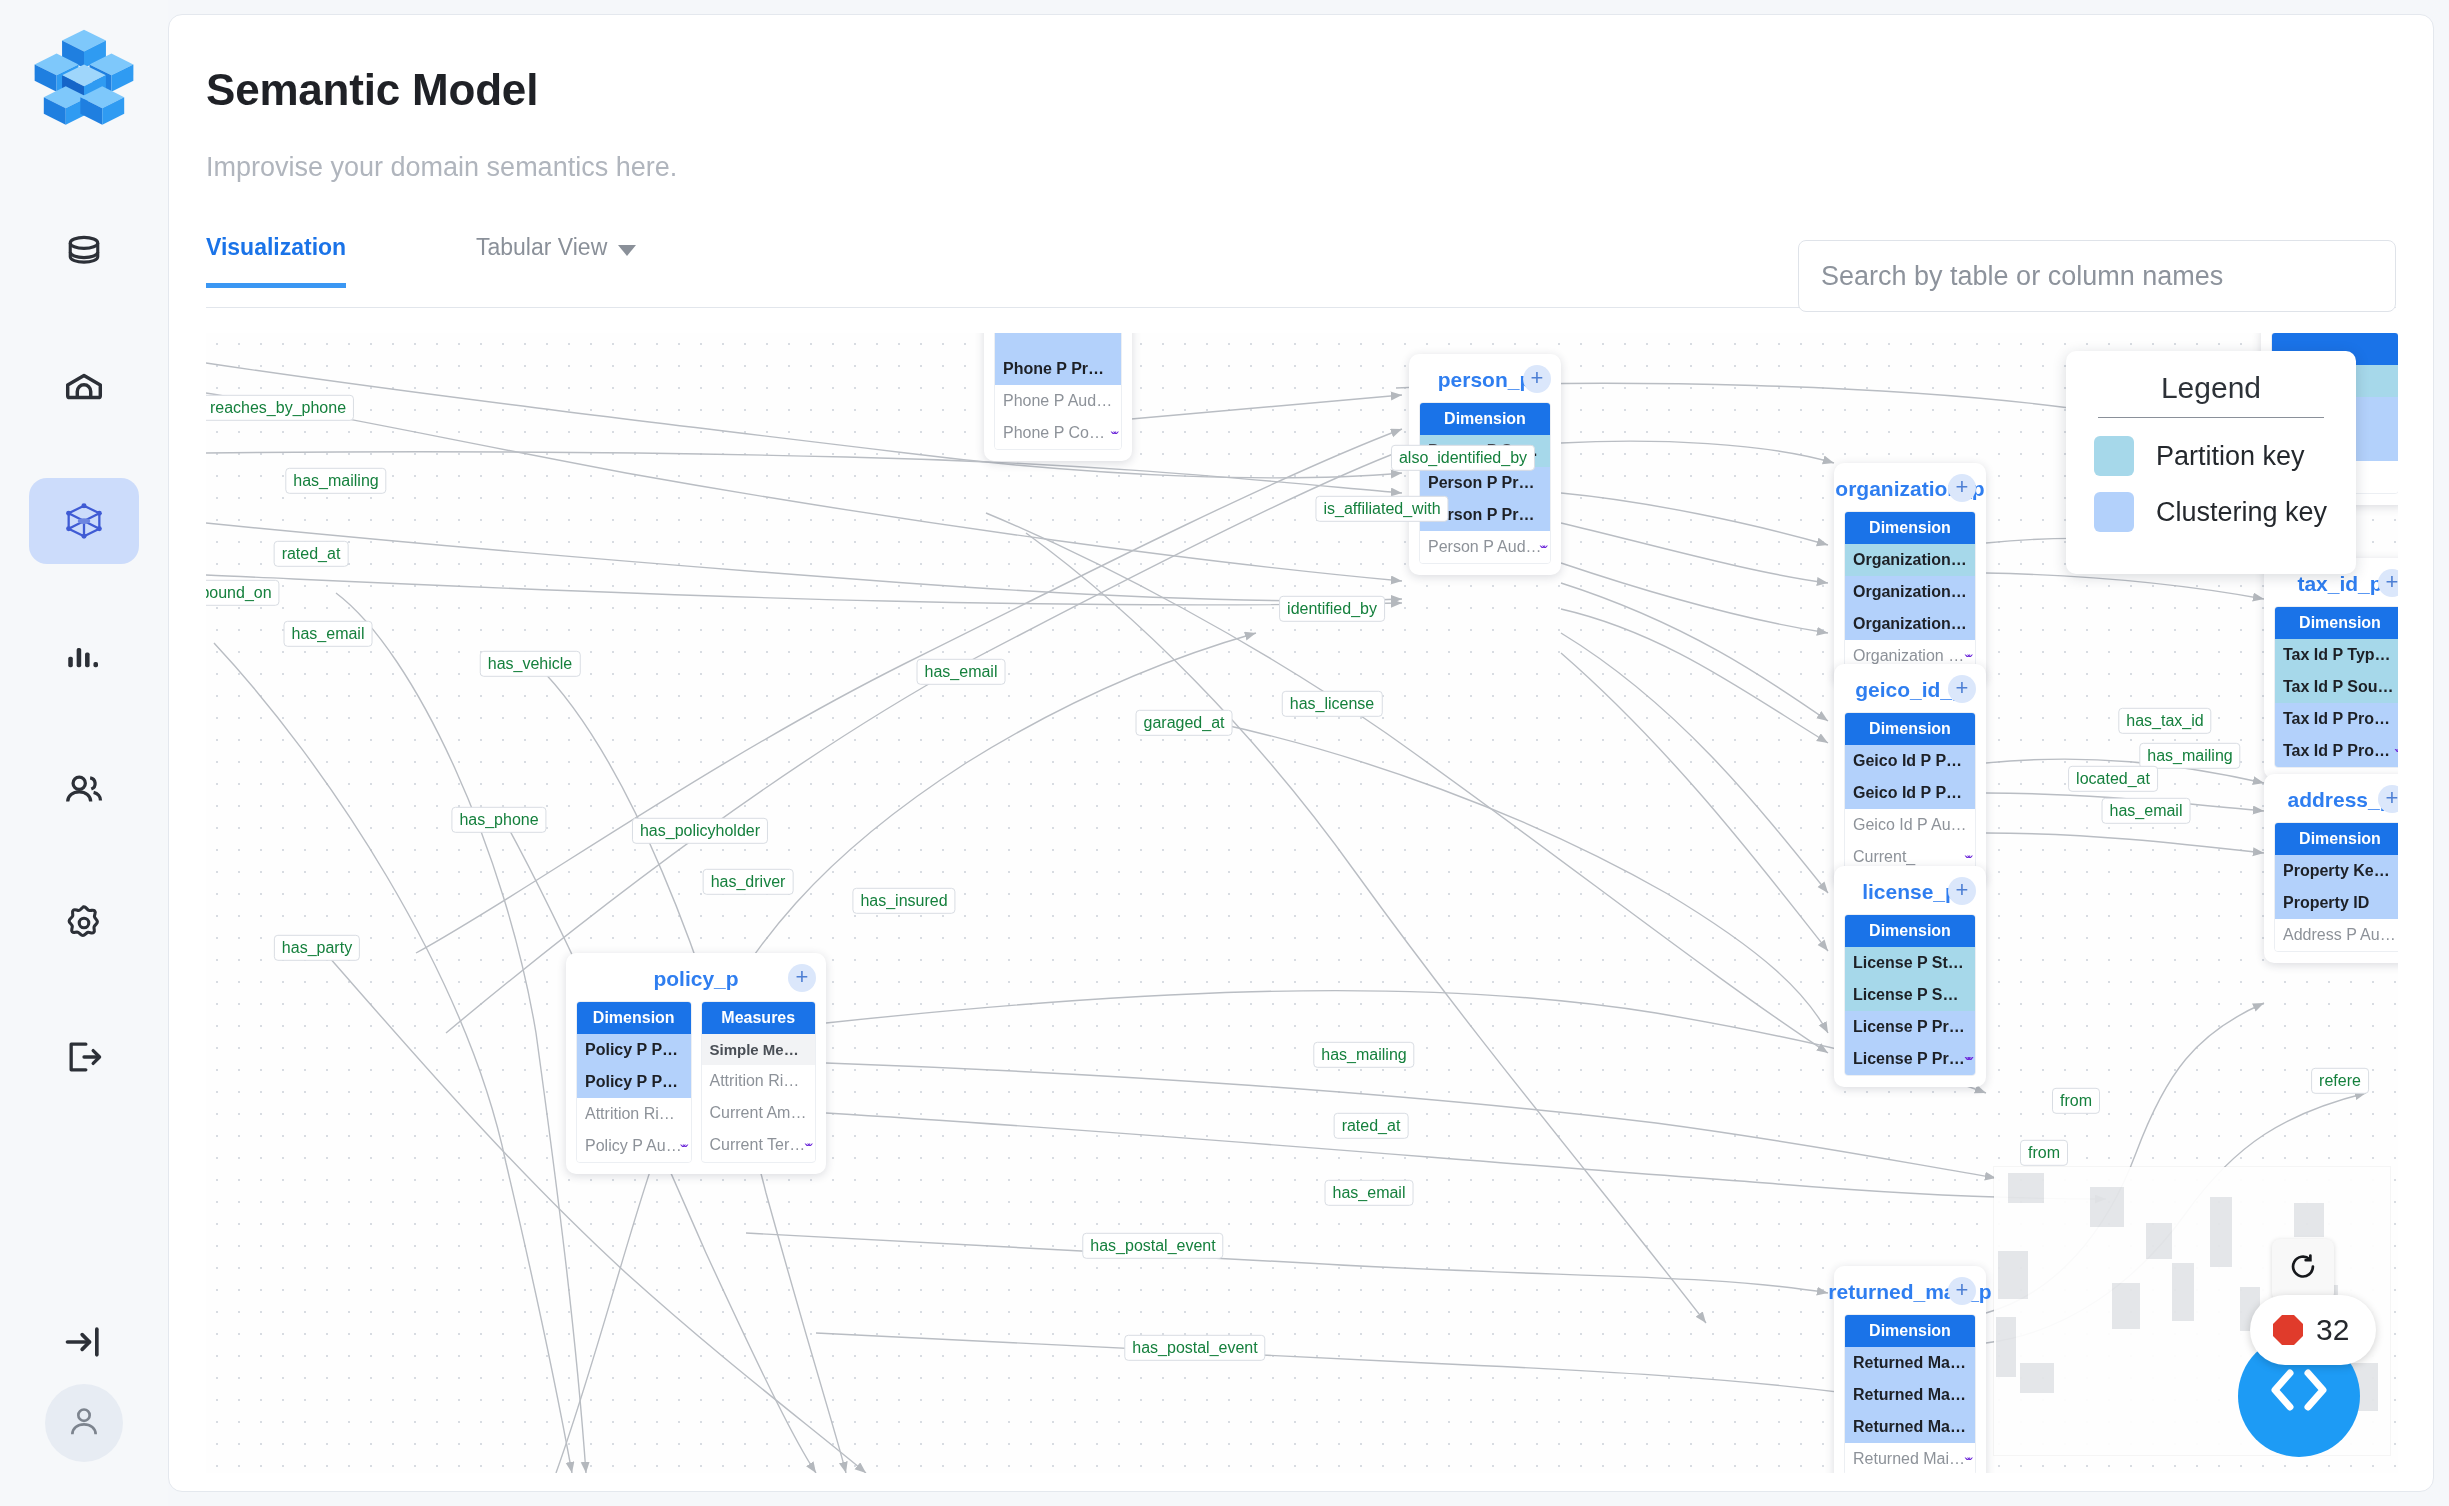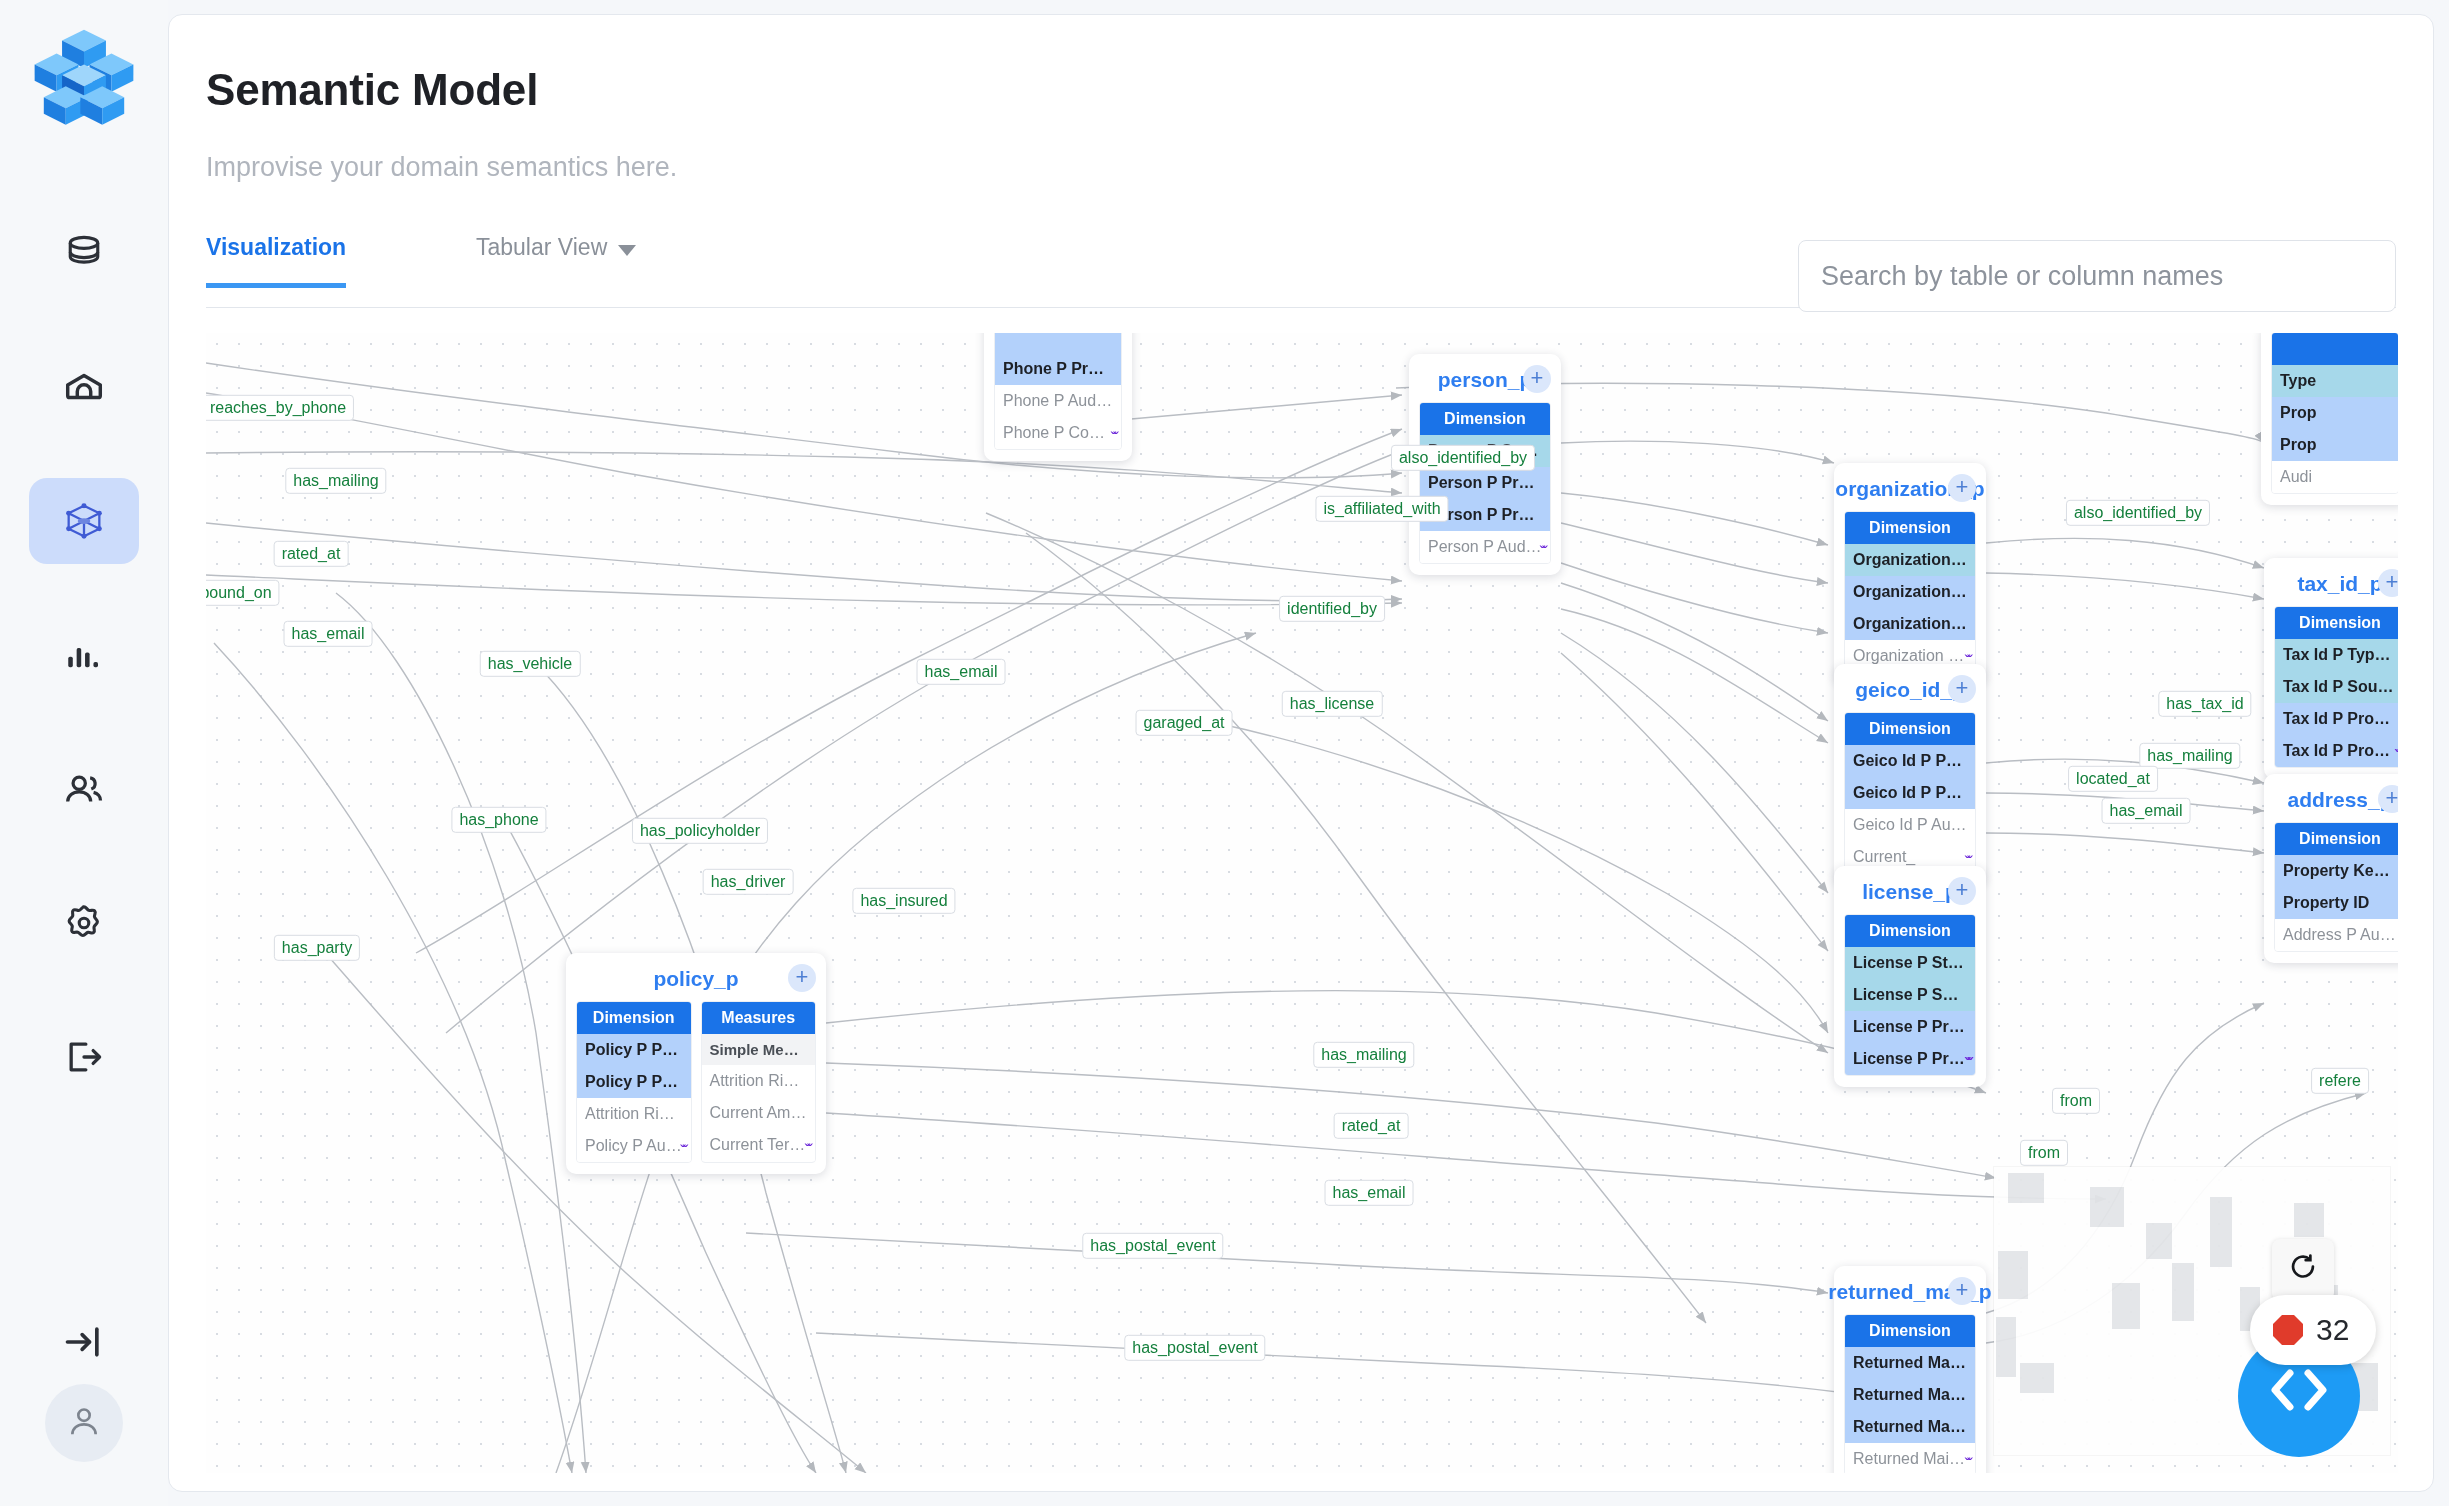--- a/index.html
+++ b/index.html
@@ -539,34 +539,46 @@
         <div class="elabel" style="left: 542px; top: 549px;">has_driver</div>
         <div class="elabel" style="left: 111px; top: 615px;">has_party</div>
         <div class="elabel" style="left: 698px; top: 568px;">has_insured</div>
         <div class="elabel" style="left: 978px; top: 390px;">garaged_at</div>
         <div class="elabel" style="left: 755px; top: 339px;">has_email</div>
         <div class="elabel" style="left: 1176px; top: 176px;">is_affiliated_with</div>
         <div class="elabel" style="left: 1126px; top: 276px;">identified_by</div>
         <div class="elabel" style="left: 1126px; top: 371px;">has_license</div>
         <div class="elabel" style="left: 1257px; top: 125px;">also_identified_by</div>
         <div class="elabel" style="left: 1932px; top: 180px;">also_identified_by</div>
-        <div class="elabel" style="left: 1959px; top: 371px; margin-left: 40px;">has_tax_id</div>
+        <div class="elabel" style="left: 1959px; top: 388px;">has_tax_id</div>
         <div class="elabel" style="left: 1984px; top: 423px;">has_mailing</div>
         <div class="elabel" style="left: 1907px; top: 446px;">located_at</div>
         <div class="elabel" style="left: 1940px; top: 478px;">has_email</div>
         <div class="elabel" style="left: 1158px; top: 722px;">has_mailing</div>
         <div class="elabel" style="left: 1165px; top: 793px;">rated_at</div>
         <div class="elabel" style="left: 1163px; top: 860px;">has_email</div>
         <div class="elabel" style="left: 947px; top: 913px;">has_postal_event</div>
         <div class="elabel" style="left: 989px; top: 1015px;">has_postal_event</div>
         <div class="elabel" style="left: 1870px; top: 768px;">from</div>
         <div class="elabel" style="left: 1838px; top: 820px;">from</div>
         <div class="elabel" style="left: 2134px; top: 748px;">refere</div>
       </div>
 
+    <div id="legend">
+      <div class="lg-title">Legend</div>
+      <hr>
+      <div class="lg-row">
+        <div class="lg-sw" style="background:#a6d8ea"></div>
+        <div class="lg-lbl">Partition key</div>
+      </div>
+      <div class="lg-row">
+        <div class="lg-sw" style="background:#b3d1fb"></div>
+        <div class="lg-lbl">Clustering key</div>
+      </div>
+    </div>
 
     <div id="minimap">
       <div class="mm" style="left:14px;top:6px;width:36px;height:30px"></div>
       <div class="mm" style="left:4px;top:84px;width:30px;height:48px"></div>
       <div class="mm" style="left:2px;top:150px;width:20px;height:60px"></div>
       <div class="mm" style="left:26px;top:196px;width:34px;height:30px"></div>
       <div class="mm" style="left:96px;top:20px;width:34px;height:40px"></div>
       <div class="mm" style="left:118px;top:116px;width:28px;height:46px"></div>
       <div class="mm" style="left:152px;top:56px;width:26px;height:36px"></div>
       <div class="mm" style="left:178px;top:96px;width:22px;height:58px"></div>

